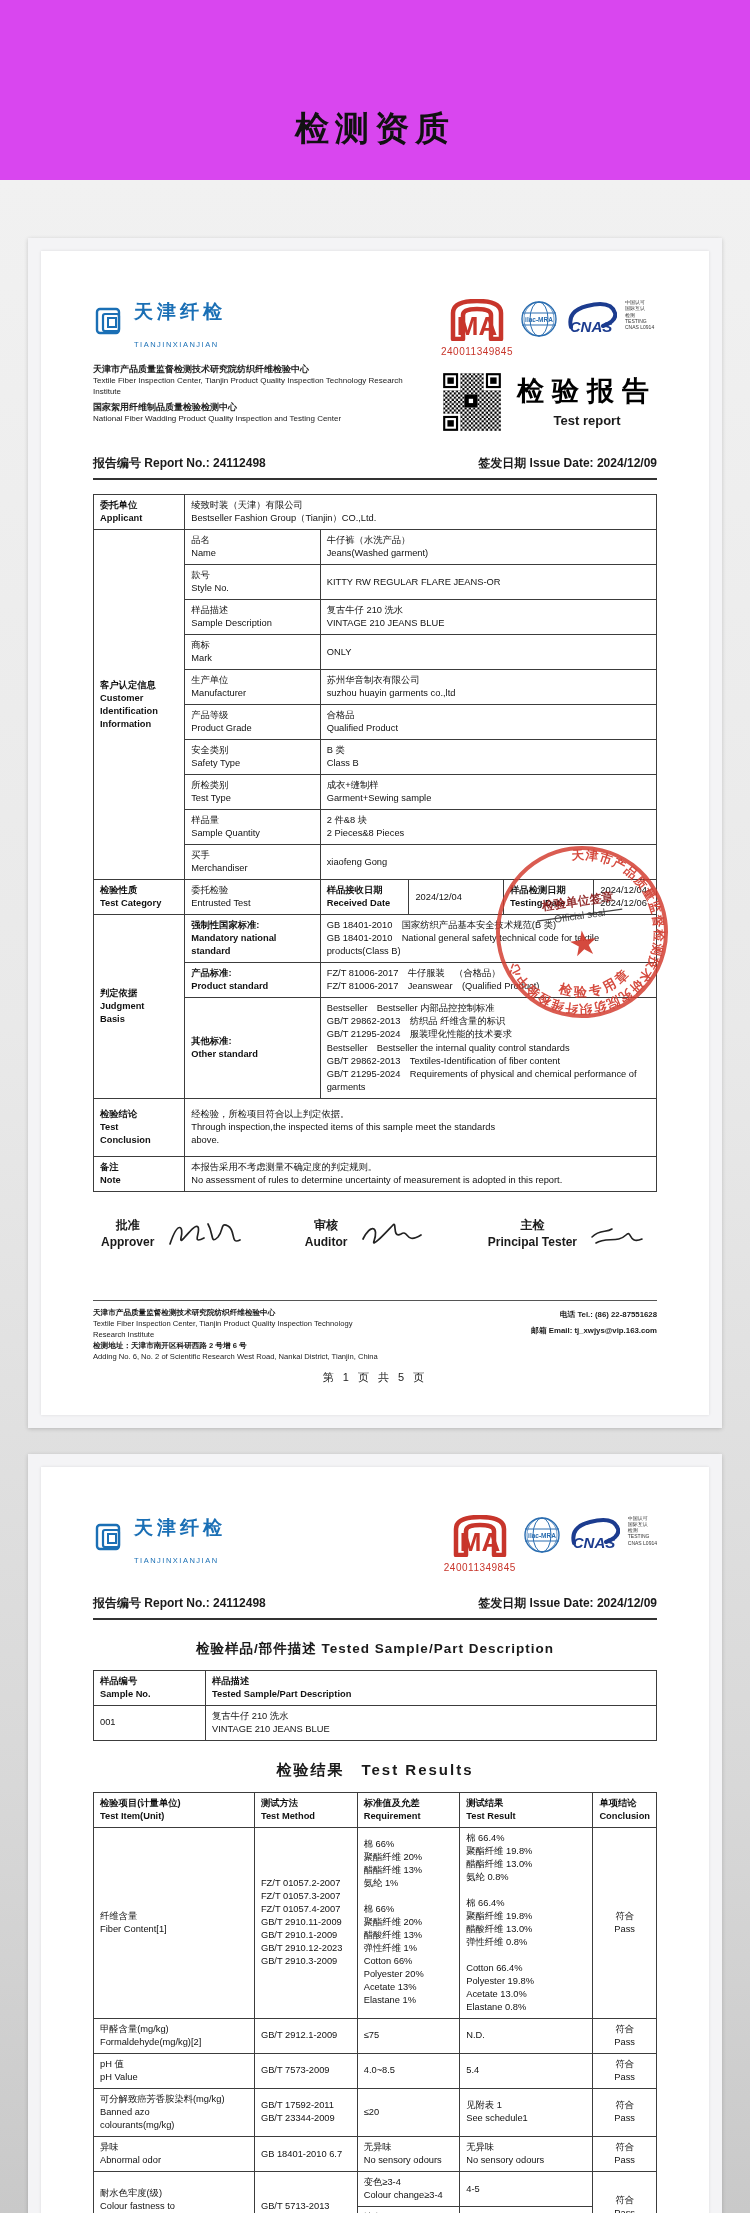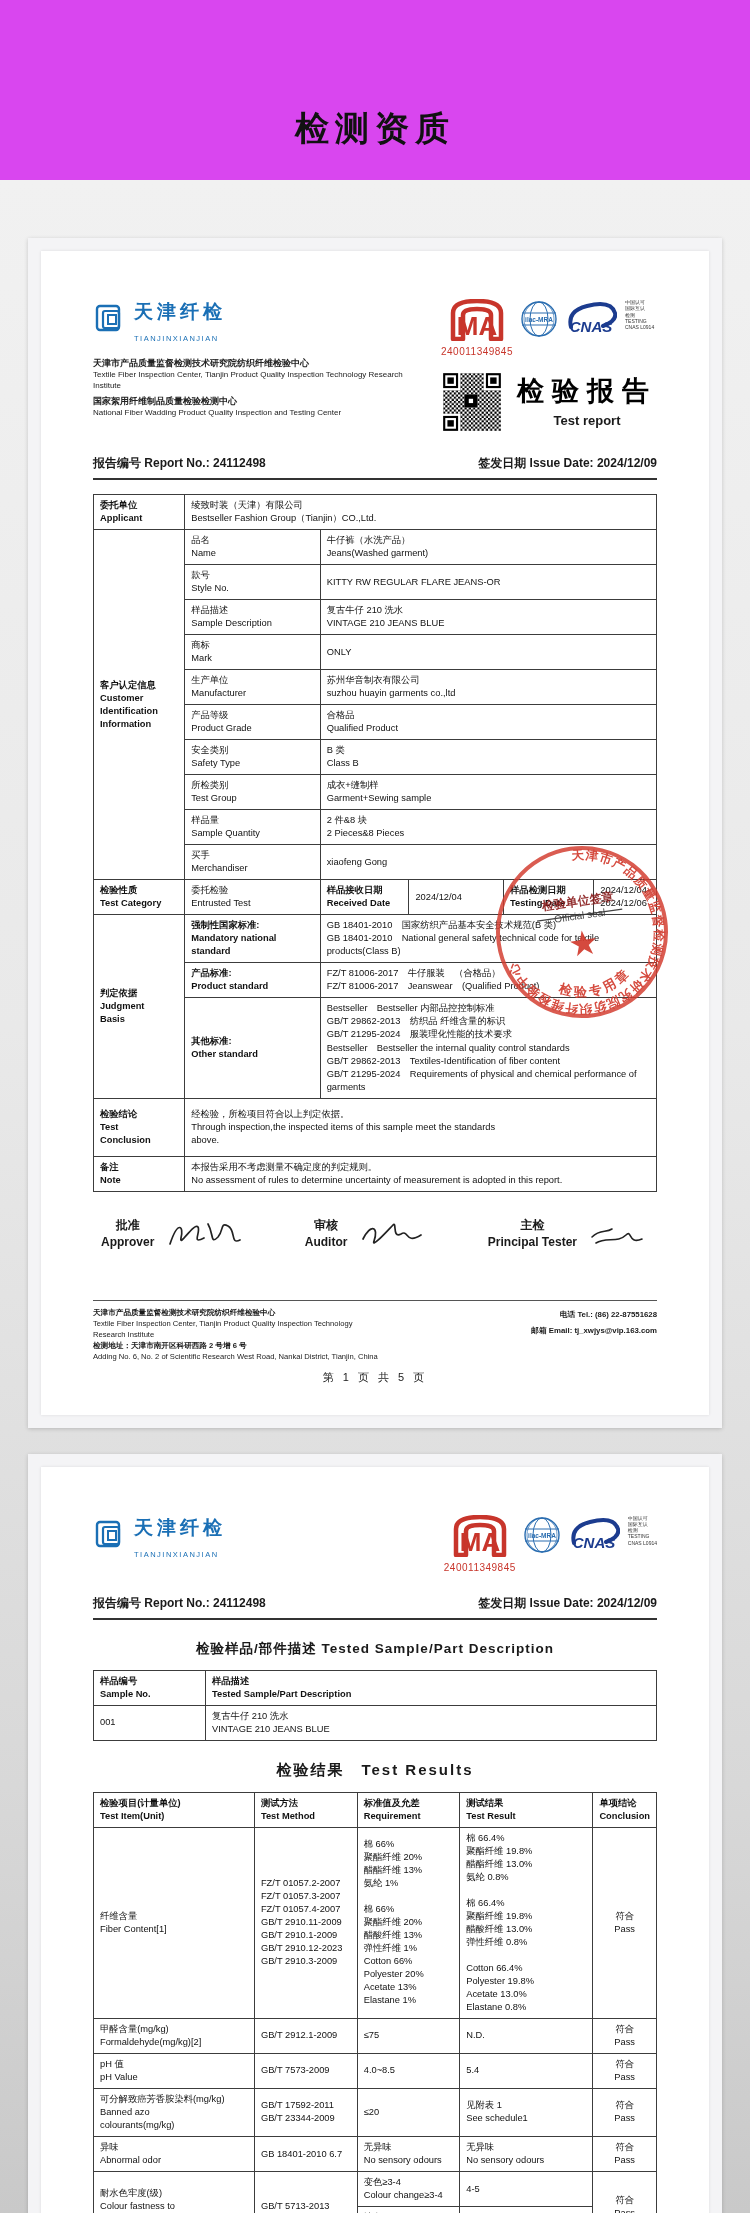--- a/index.html
+++ b/index.html
@@ -19,21 +19,21 @@
   .page { background:#ffffff; box-shadow:0 0 3px rgba(0,0,0,.10); padding:48px 52px 30px 52px; position:relative; }
   .page-1 { min-height:915px; }
   .page-2 { min-height:930px; }
 
   .ml { white-space:pre-line; }
 
   
   .hdr { display:flex; justify-content:space-between; align-items:flex-start; }
   .brand { display:flex; align-items:center; gap:7px; }
   .brand-txt .zh { color:#1a6fb5; font-weight:bold; font-size:19px; letter-spacing:4px; }
-  .brand-txt .en { color:#1a6fb5; font-size:7.5px; letter-spacing:1.5px; margin-top:9px; }
+  .brand-txt .en { color:#1a6fb5; font-size:7.5px; letter-spacing:1.5px; margin-top:15px; }
   .inst-block { margin-top:14px; width:330px; }
   .inst-block .zh { font-size:9px; font-weight:bold; color:#222; margin-top:3px; }
   .inst-block .en { font-size:8px; color:#222; line-height:1.35; }
   .badges { display:flex; align-items:flex-start; gap:6px; }
   .cma { text-align:center; }
   .cma-num { color:#c8352b; font-size:10px; margin-top:1px; letter-spacing:.5px; }
   .cnas-side { font-size:5px; line-height:1.25; color:#333; margin-left:2px; }
   .rpt-title-zone { display:flex; gap:14px; margin-top:10px; align-items:center; }
   .rpt-title .zh { font-size:27px; font-weight:bold; letter-spacing:8px; color:#000; }
   .rpt-title .en { font-size:13px; font-weight:bold; text-align:center; margin-top:4px; }
@@ -223,21 +223,21 @@
 Qualified Product</td>
             </tr>
         <tr>
               <td class="ml">安全类别
 Safety Type</td>
               <td colspan="4" class="ml">B 类
 Class B</td>
             </tr>
         <tr>
               <td class="ml">所检类别
-Test Group</td>
+Test Type</td>
               <td colspan="4" class="ml">成衣+缝制样
 Garment+Sewing sample</td>
             </tr>
         <tr>
               <td class="ml">样品量
 Sample Quantity</td>
               <td colspan="4" class="ml">2 件&amp;8 块
 2 Pieces&amp;8 Pieces</td>
             </tr>
         <tr>

